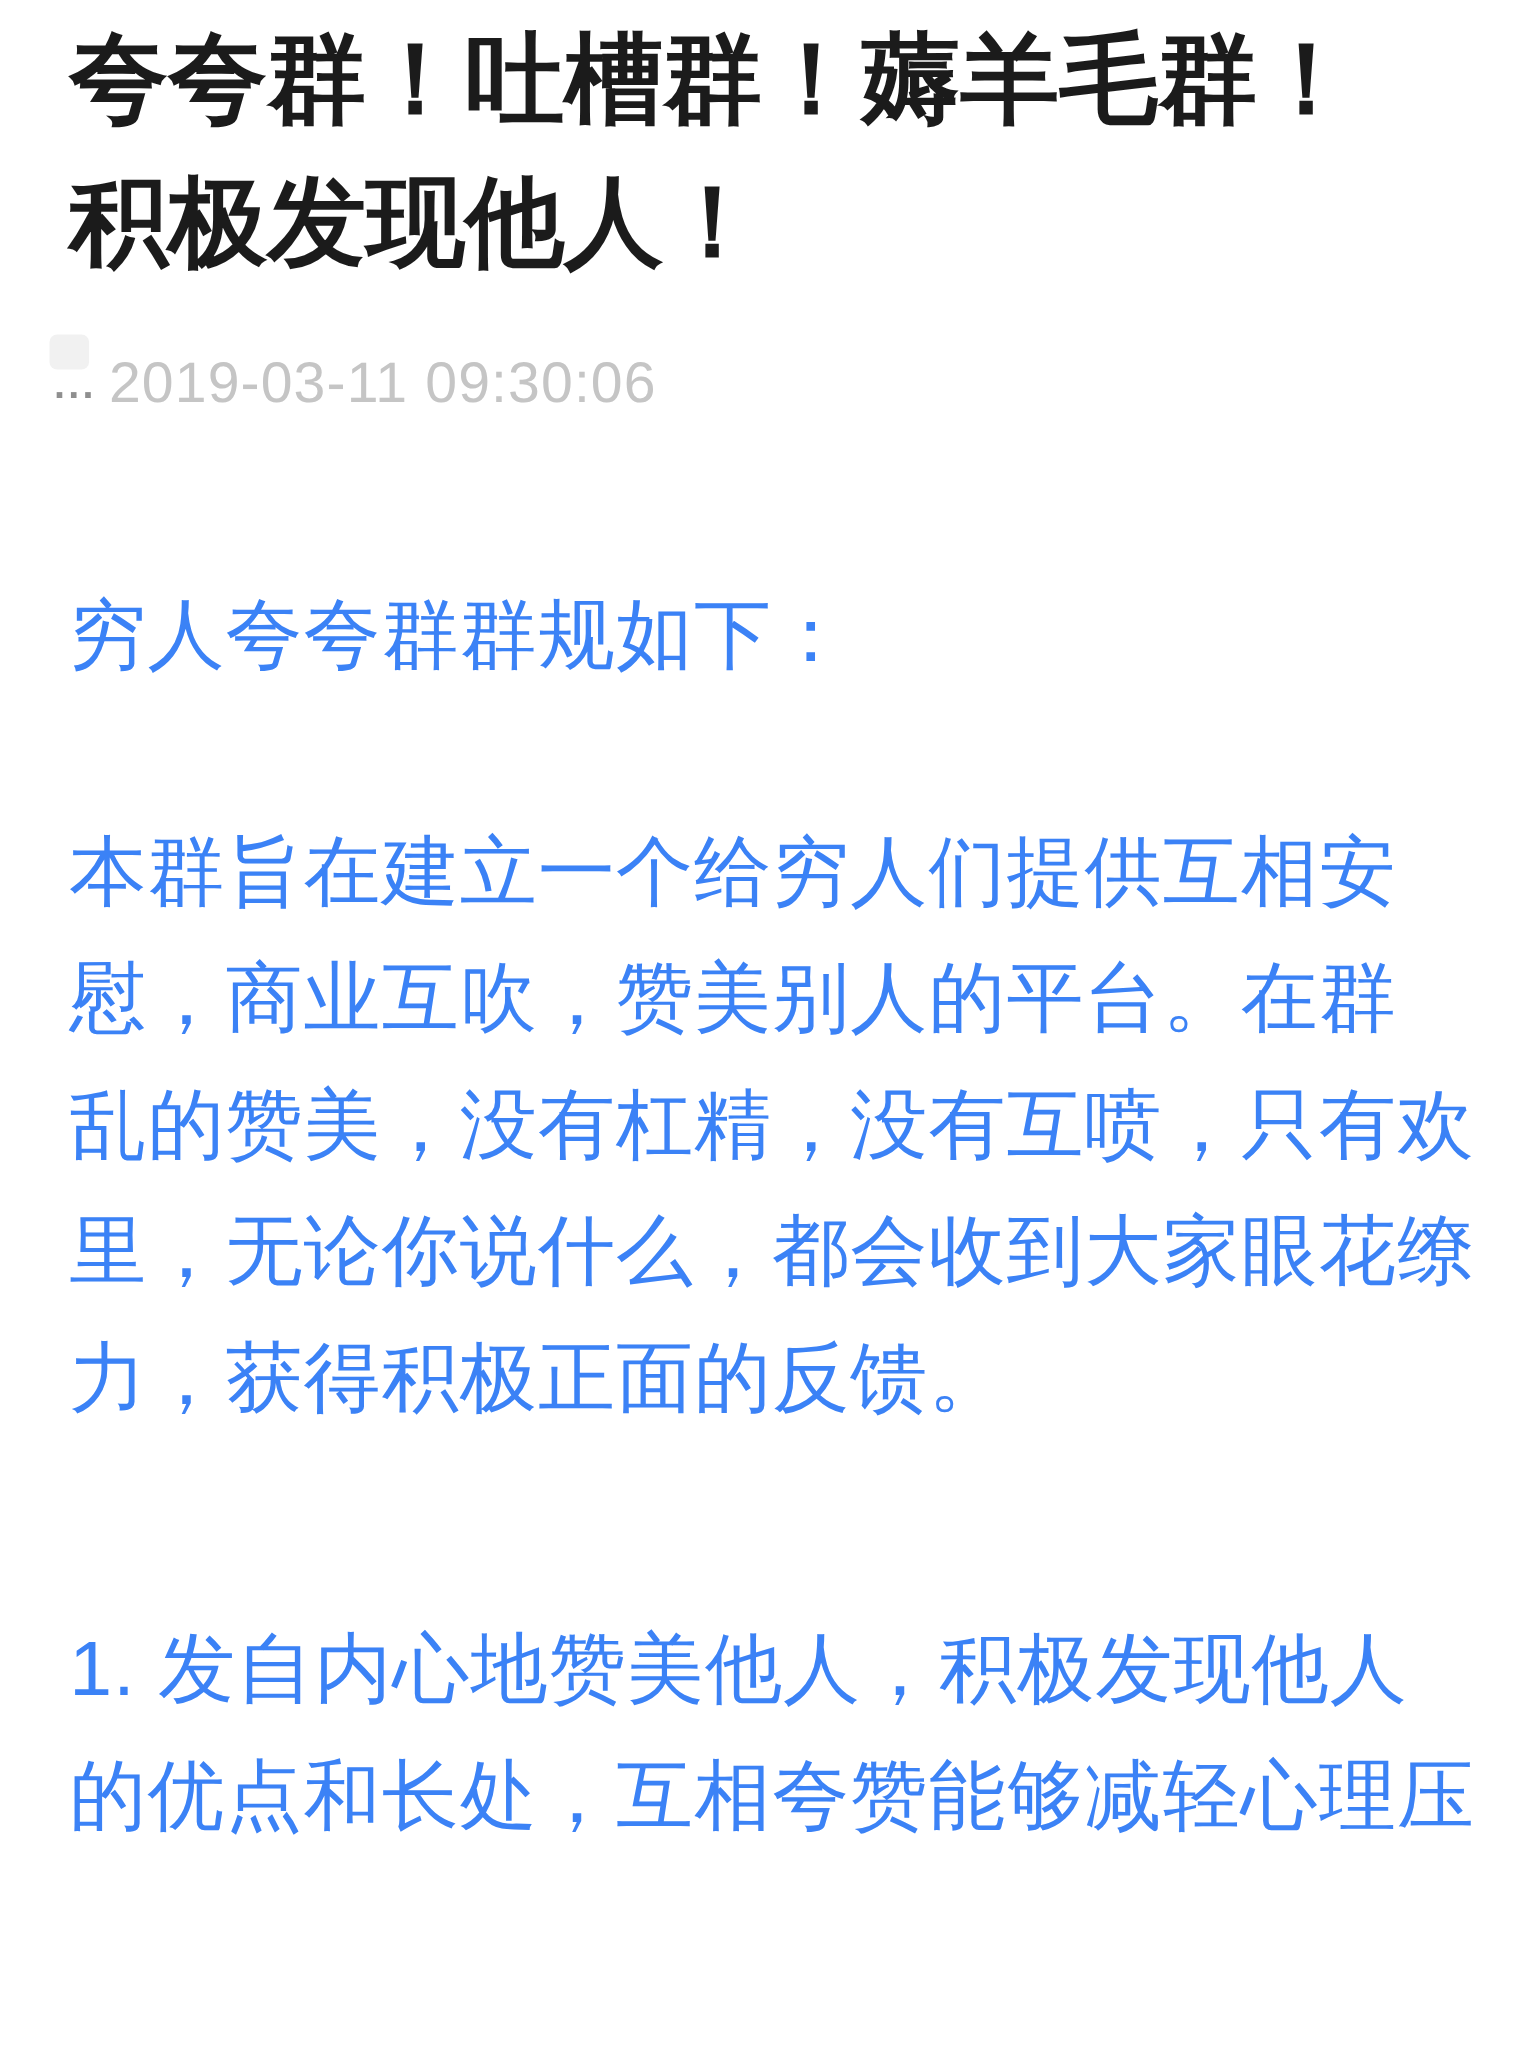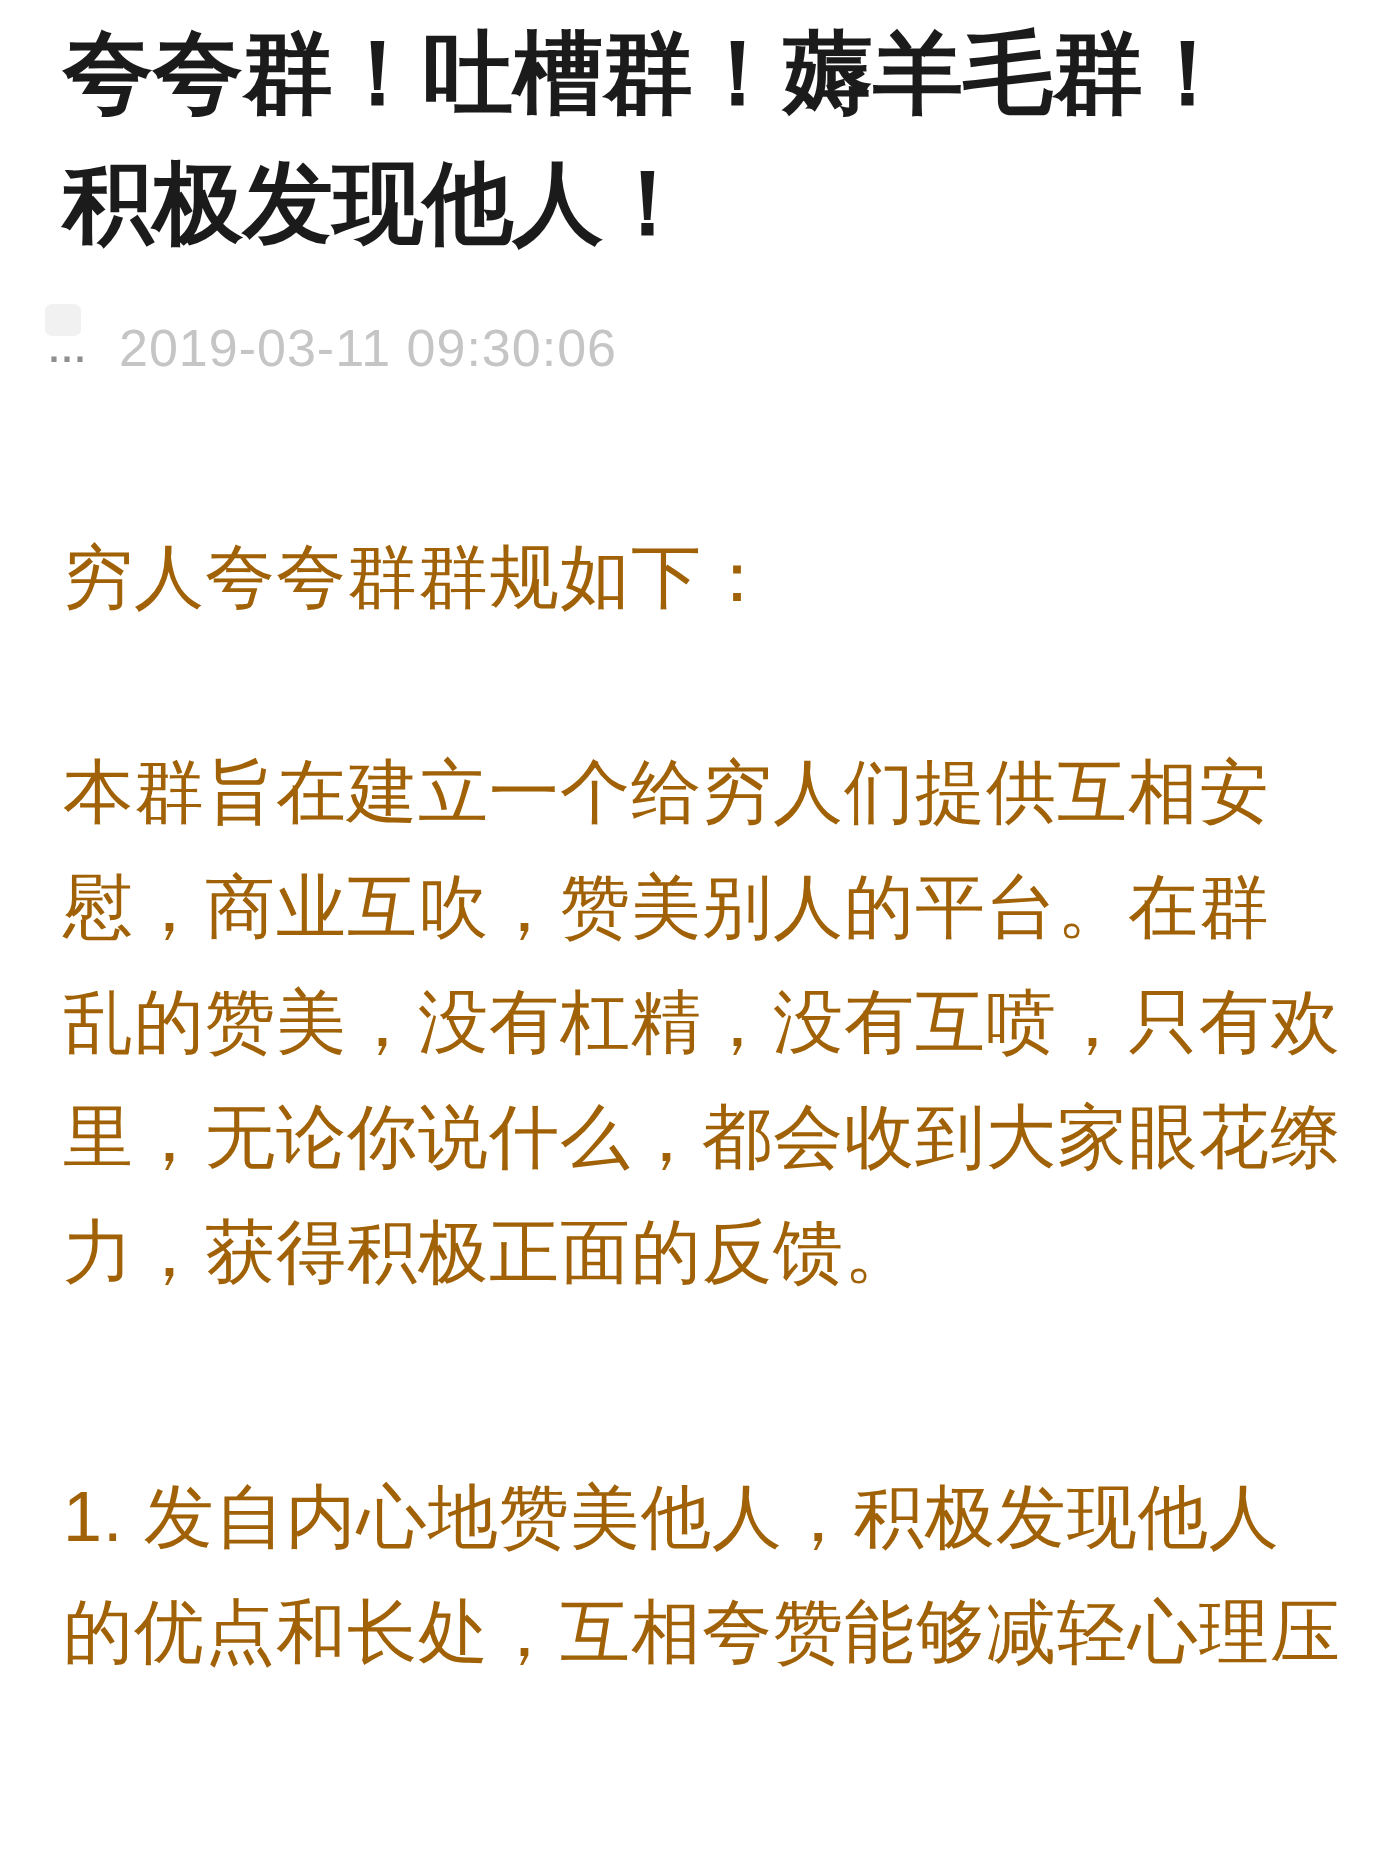--- a/index.html
+++ b/index.html
@@ -48,31 +48,31 @@
     left: -14px;
     top: 2px;
     font-size: 36px;
     font-weight: 700;
     color: #8f8f8f;
     letter-spacing: 3px;
     line-height: 60px;
   }
   .timestamp {
     position: absolute;
-    left: 56px;
+    left: 36px;
     top: 0;
     font-size: 52px;
     color: #c5c5c5;
     letter-spacing: 1px;
     line-height: 60px;
     white-space: nowrap;
   }
 
   .sec {
-    color: #a16207;
+    color: #3b82f6;
     font-size: 70px;
     line-height: 115px;
     letter-spacing: 1px;
     font-weight: 400;
   }
   .sec .bline { display: block; white-space: nowrap; }
   .sec1  { margin-top: 140px; }
   .para  { margin-top: 100px; }
   .rule1 { margin-top: 150px; }
 </style>

